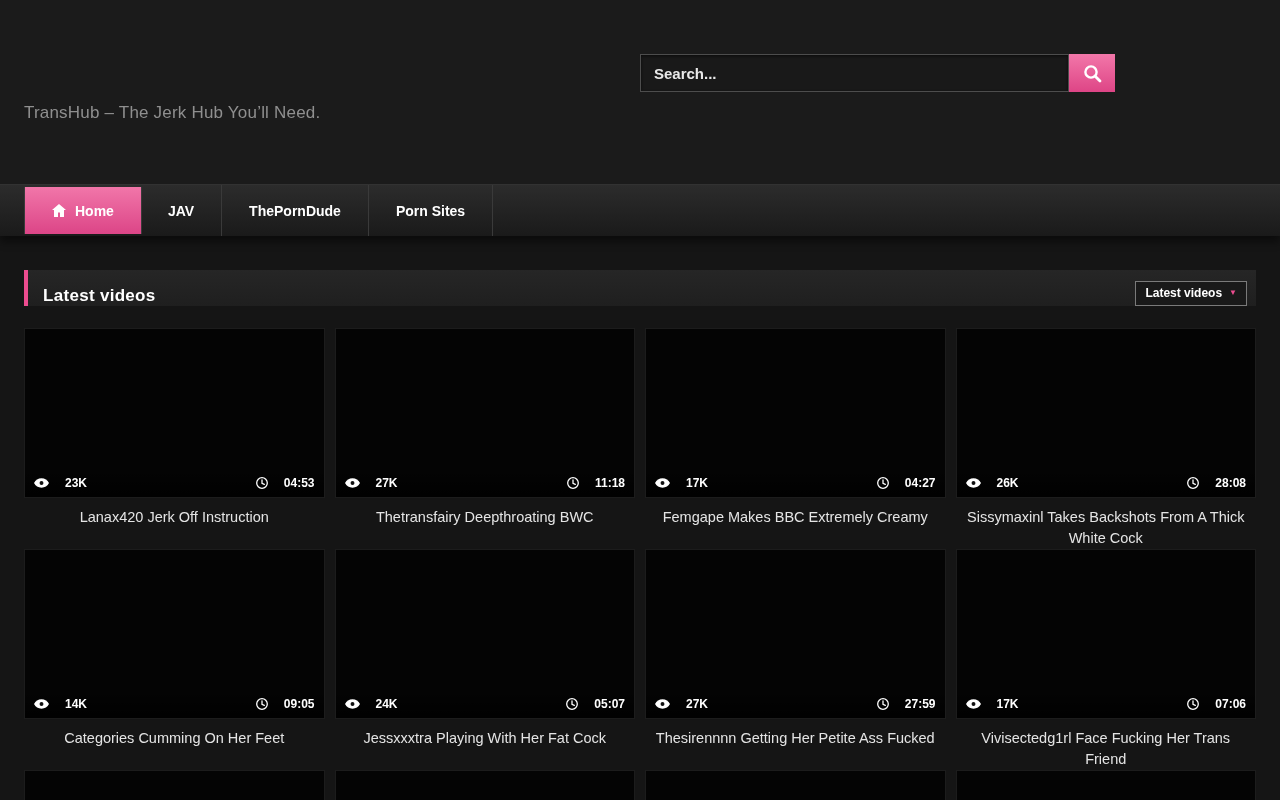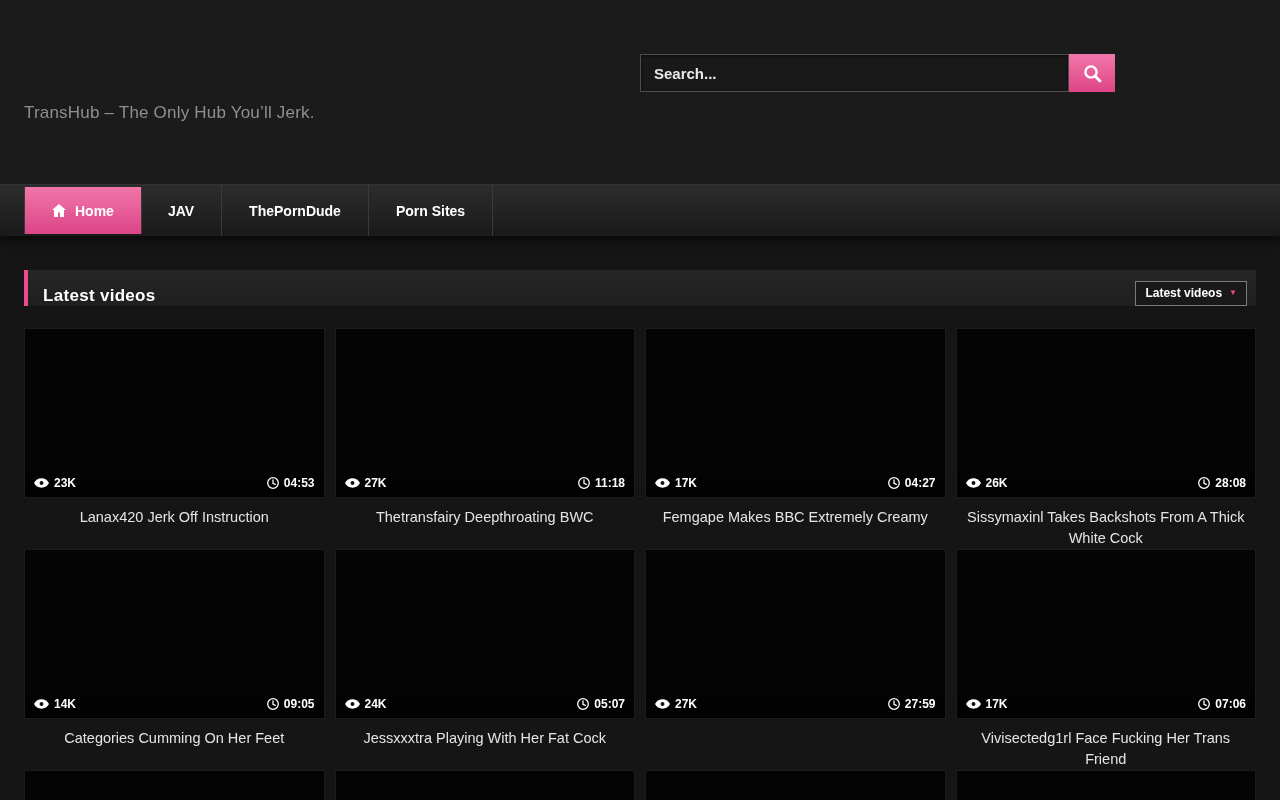--- a/index.html
+++ b/index.html
@@ -136,21 +136,21 @@
     align-items:center;
     padding:6px 9px 7px;
     background:linear-gradient(rgba(0,0,0,0), rgba(0,0,0,.85));
     color:#fff;
     font-size:12px;
     font-weight:bold;
   }
   .meta-left, .meta-right {
     display:flex;
     align-items:center;
-    gap:5px;
+    gap:16px;
   }
   .info {
     height:51px;
     padding:9px 6px 0;
     text-align:center;
   }
   .video-title {
     color:#e4e4e4;
     font-size:14.5px;
     line-height:1.45;
@@ -164,21 +164,21 @@
 <div class="header">
   <div class="search-wrap">
     <input class="search-input" type="text" placeholder="Search..." style="">
     <button class="search-btn">
       <svg width="19" height="19" viewBox="0 0 19 19">
         <circle cx="8" cy="8" r="5.6" fill="none" stroke="#ffffff" stroke-width="2.4"></circle>
         <line x1="12.2" y1="12.2" x2="17" y2="17" stroke="#ffffff" stroke-width="2.8" stroke-linecap="round"></line>
       </svg>
     </button>
   </div>
-  <div class="tagline">TransHub – The Only Hub You’ll Jerk.</div>
+  <div class="tagline">TransHub – The Jerk Hub You’ll Need.</div>
 </div>
 
 <div class="nav">
   <div class="nav-item active">
     <svg width="14" height="13" viewBox="0 0 14 13">
       <path d="M7 0 L0 6 h2 v7 h4 V8.5 h2 V13 h4 V6 h2 Z" fill="#ffffff"></path>
     </svg>
     <span>Home</span>
   </div>
   <div class="nav-item">
@@ -358,20 +358,23 @@
           </span>
           <span class="meta-right">
             <svg width="12" height="12" viewBox="0 0 12 12">
               <circle cx="6" cy="6" r="5.3" fill="none" stroke="#ffffff" stroke-width="1.3"></circle>
               <path d="M6 2.8 V6.3 L8.3 7.4" fill="none" stroke="#ffffff" stroke-width="1.3" stroke-linecap="round"></path>
             </svg>
             <span>27:59</span>
           </span>
         </div>
       </div>
+      <div class="info">
+        <span class="video-title">Thesirennnn Getting Her Petite Ass Fucked</span>
+      </div>
     </div>
 
     <div class="card">
       <div class="thumb">
         <div class="meta">
           <span class="meta-left">
             <svg width="15" height="10" viewBox="0 0 16 10">
               <path d="M8 0 C4.5 0 1.6 2 0 5 c1.6 3 4.5 5 8 5 s6.4-2 8-5 C14.4 2 11.5 0 8 0 Z" fill="#ffffff"></path>
               <circle cx="8" cy="5" r="2.1" fill="#111111"></circle>
             </svg>

